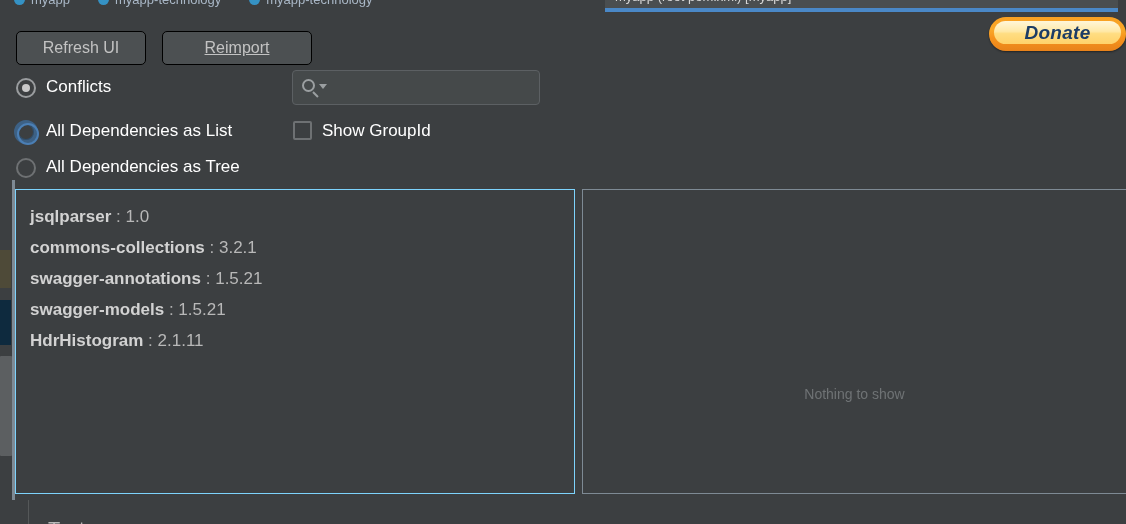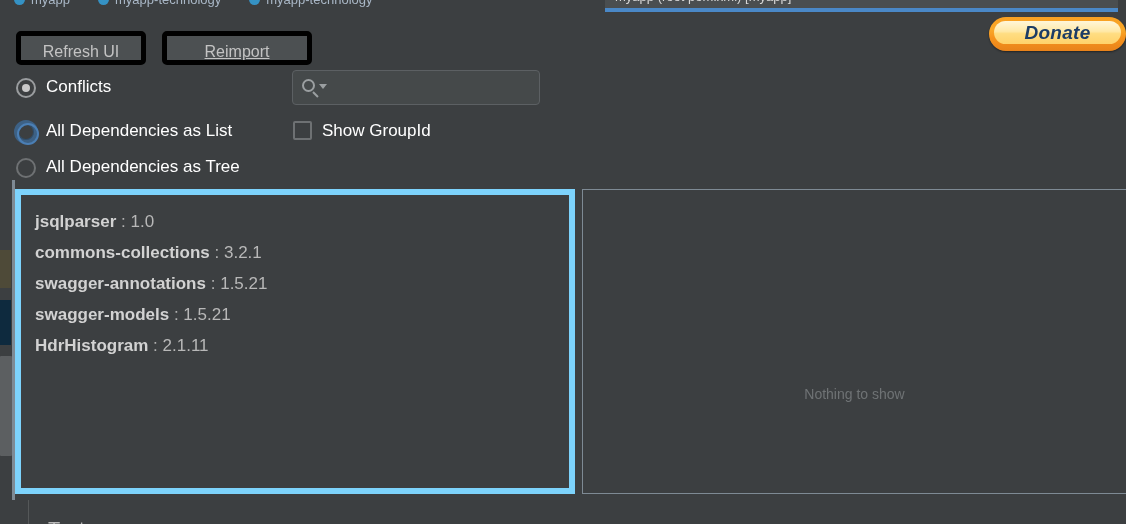--- a/index.html
+++ b/index.html
@@ -73,21 +73,21 @@
   #toolbar {
     position: absolute;
     left: 0; top: 13px;
     width: 1126px; height: 46px;
   }
   .tbtn {
     position: absolute;
     top: 18px;
     height: 34px;
     background: #4c5052;
-    border: 5px solid #000000;
+    border: 1px solid #000000;
     border-radius: 5px;
     color: #c3c3c3;
     font-size: 16px;
     font-family: "Liberation Sans", sans-serif;
     line-height: 32px;
     text-align: center;
     box-sizing: border-box;
     cursor: default;
   }
   #btn-refresh { left: 16px; width: 130px; }
@@ -224,21 +224,21 @@
     left: 12px; top: 0;
     width: 3px; height: 344px;
     background: #7e8a94;
   }
 
   
   #panel-left {
     position: absolute;
     left: 15px; top: 189px;
     width: 560px; height: 305px;
-    border: 6px solid #7dd3fc;
+    border: 1px solid #7dd3fc;
     background: #3c3f41;
     box-sizing: border-box;
     overflow: hidden;
   }
   #dep-list {
     padding: 11px 0 0 14px;
   }
   .dep-row {
     font-size: 17px;
     line-height: 31px;

